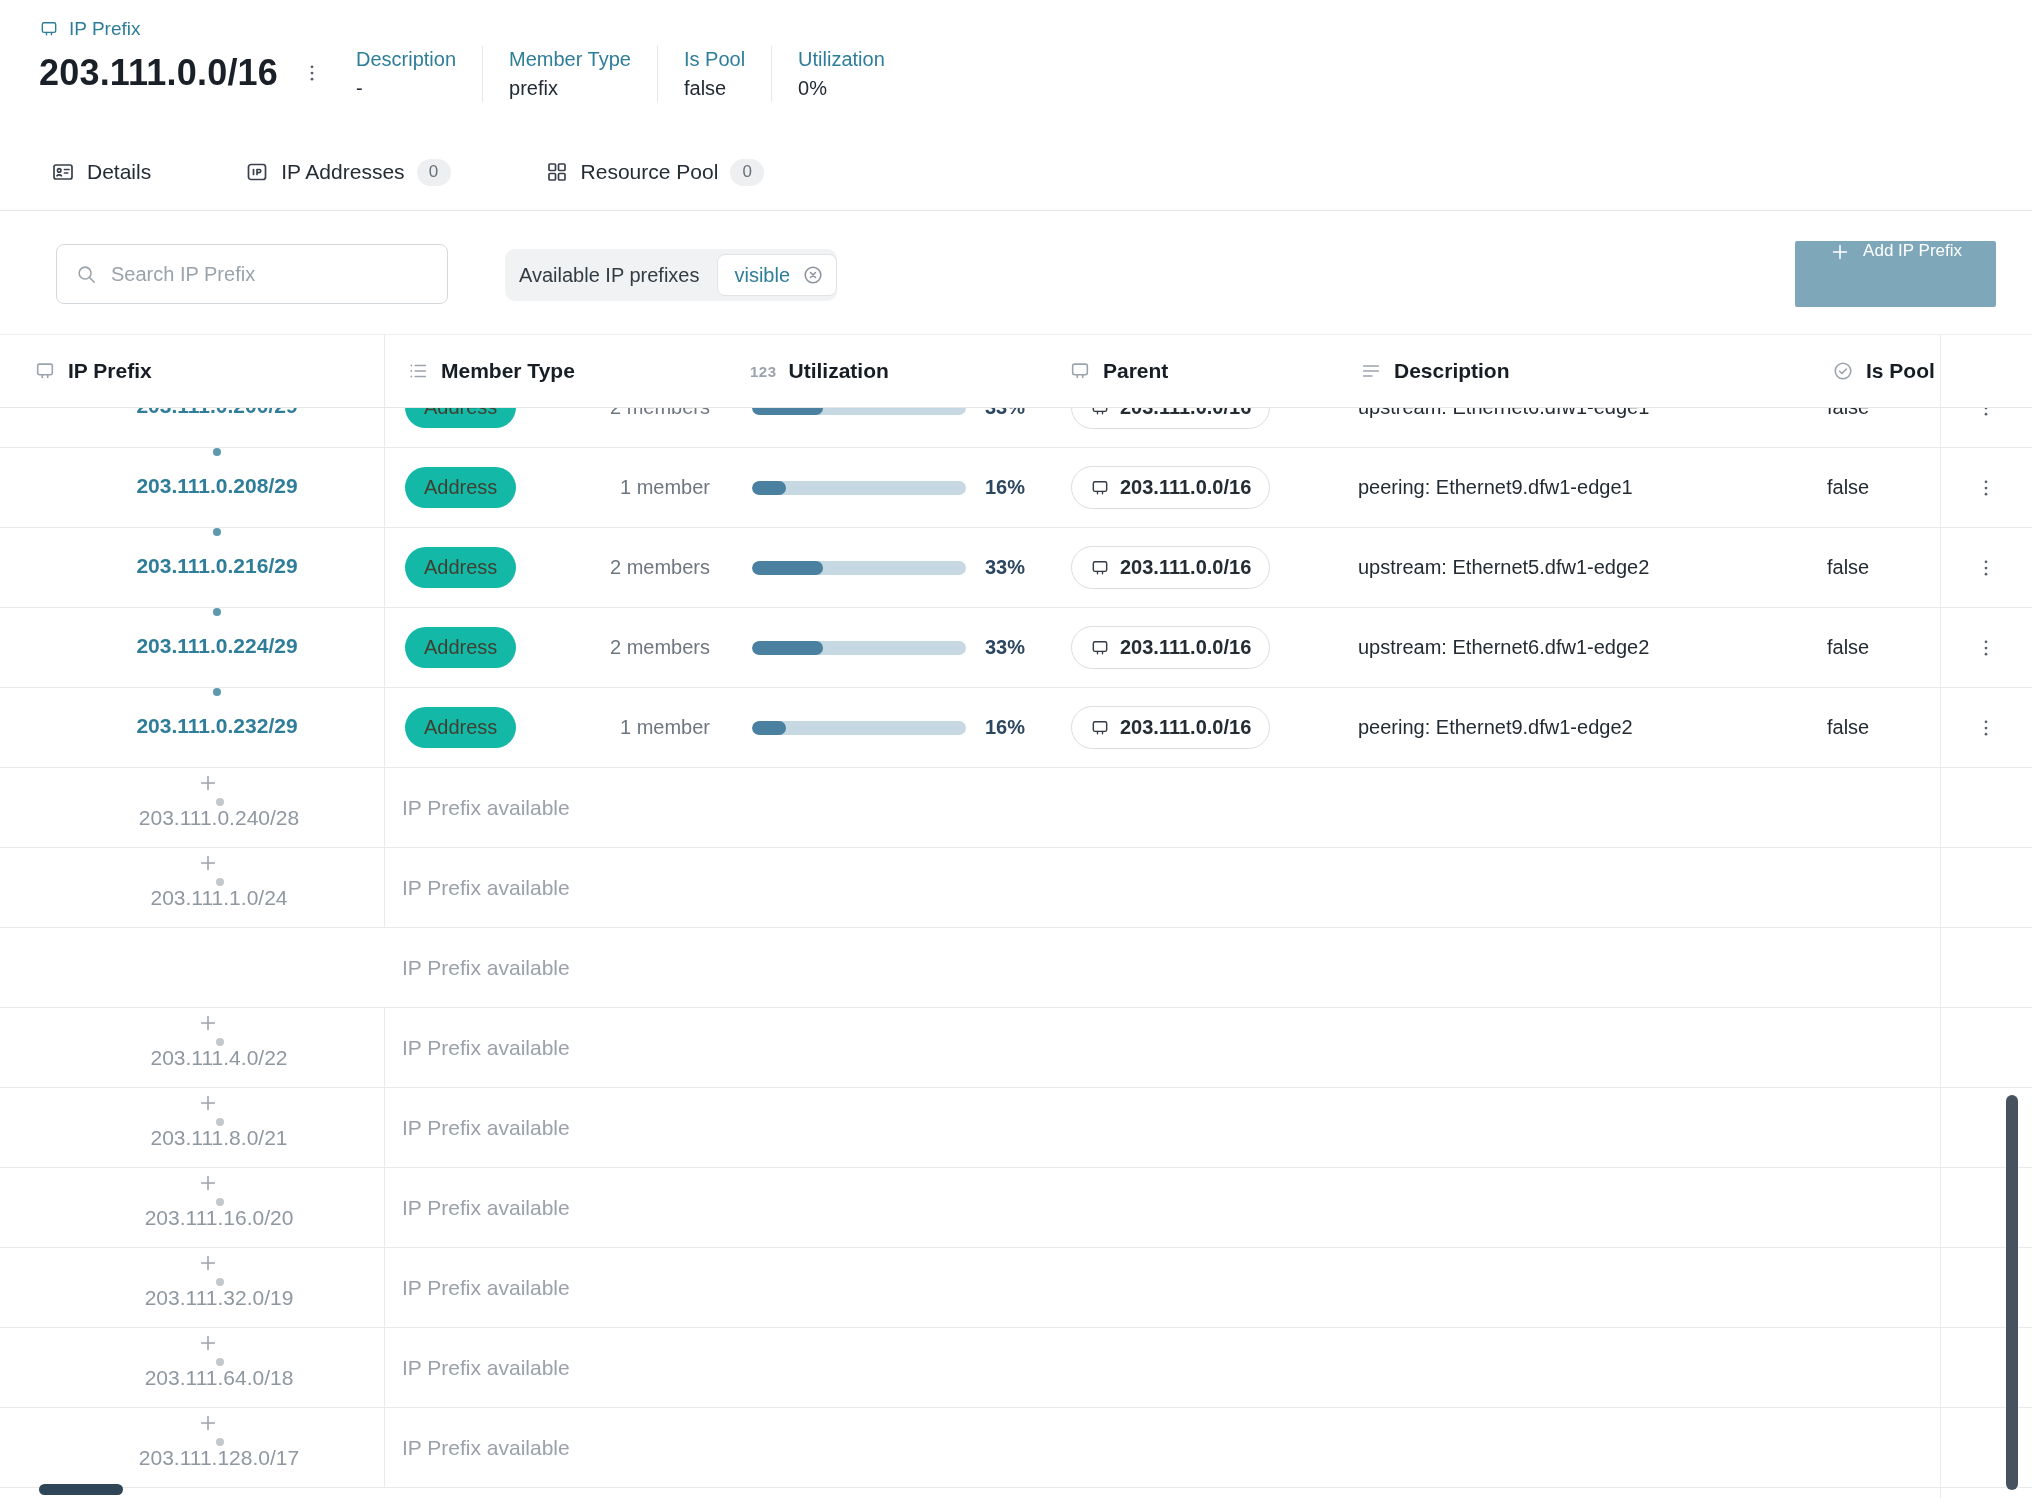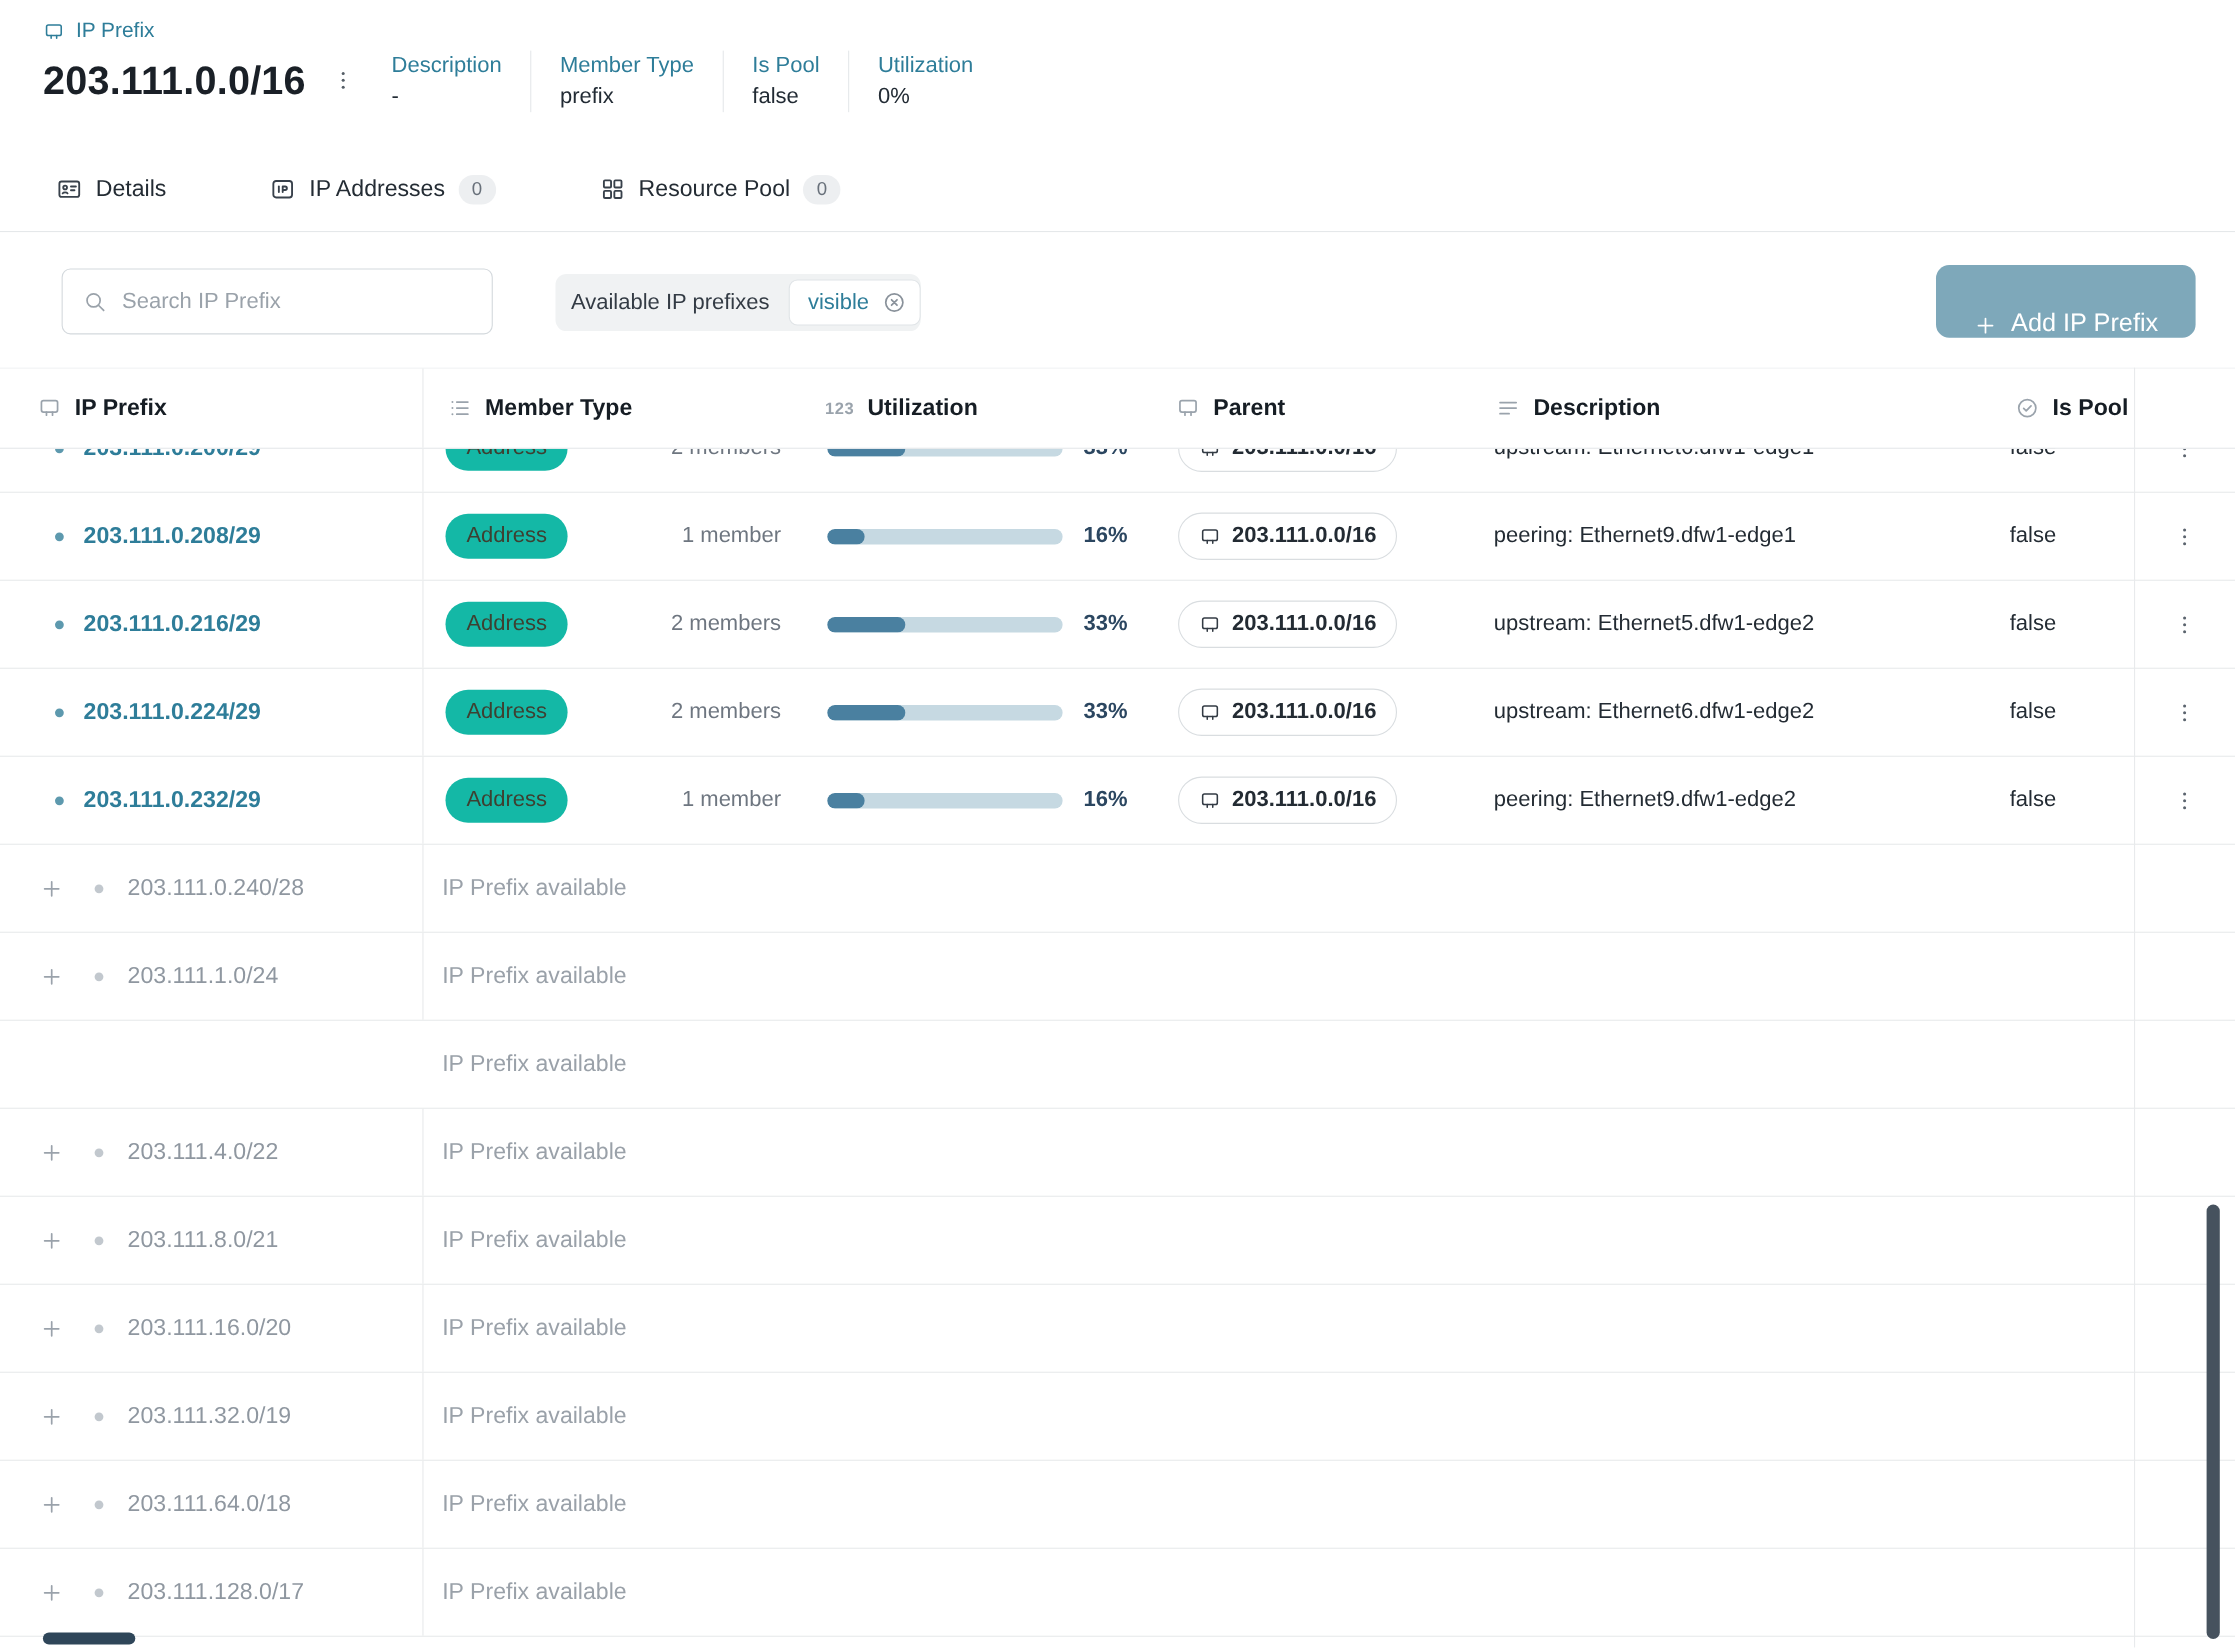--- a/index.html
+++ b/index.html
@@ -81,23 +81,23 @@
   }
   .filter-label { padding: 0 18px 0 14px; font-size: 20px; color: #333b44; white-space: nowrap; }
   .filter-chip {
     background: #fff; border: 1px solid #e0e4e7; border-radius: 8px; height: 42px;
     display: flex; align-items: center; gap: 12px; padding: 0 12px 0 16px;
   }
   .filter-chip-value { color: #2e7d99; font-size: 20px; font-weight: 500; }
   .chip-close { background: none; border: none; color: #8a929b; cursor: pointer; display: flex; }
   .add-button {
     position: absolute; right: 36px; top: 241px; height: 66px; padding: 0 34px;
-    background: #7ea8ba; color: #fff; border: none; border-radius: 12px;
-    display: flex; align-items: flex-end; gap: 12px;
-    font-family: inherit; font-size: 23px; font-weight: 500; cursor: pointer;
+    background: #7ea8ba; color: #fff; border: none; border-radius: 2px;
+    display: flex; align-items: flex-start; gap: 12px;
+    font-family: inherit; font-size: 17px; font-weight: 500; cursor: pointer;
   }
 
   
   .table-area { position: absolute; top: 334px; left: 0; right: 0; bottom: 0; overflow: hidden; }
   .grid-cols { display: grid; grid-template-columns: 385px 343px 319px 291px 472px 130px 1fr; }
   .thead {
     position: absolute; top: 0; left: 0; right: 0; height: 74px; z-index: 2;
     background: #fff; border-top: 1px solid #eceef0; border-bottom: 1px solid #e5e8ea;
   }
   .th {
@@ -105,21 +105,21 @@
     font-size: 21px; font-weight: 600; color: #161d24;
     overflow: hidden; white-space: nowrap;
   }
   .th .ic { color: #9aa3ac; }
   .th.c1 { padding-left: 34px; border-right: 1px solid #e8eaec; }
   .num-ic { font-size: 15px; font-weight: 700; color: #9aa3ac; letter-spacing: .5px; }
 
   .tbody { position: relative; z-index: 1; padding-top: 34px; }
   .tr { height: 80px; border-bottom: 1px solid #e8eaec; align-items: center; }
   .td { display: flex; align-items: center; min-width: 0; }
-  .td.c1 { padding-left: 50px; gap: 18px; border-right: 1px solid #e8eaec; align-self: stretch; }
+  .td.c1 { padding-left: 50px; gap: 18px; border-right: 1px solid #e8eaec; align-self: stretch; flex-direction: column; }
   .dot { width: 8px; height: 8px; border-radius: 50%; flex: none; }
   .dot-teal { background: #5d99ae; }
   .dot-gray { background: #c2c8ce; }
   .prefix-link { color: #2e7d99; font-weight: 600; font-size: 21px; text-decoration: none; cursor: pointer; white-space: nowrap; }
   .td.c2 { padding: 0 18px 0 20px; }
   .pill-member { background: #14b8a6; color: #3e4031; border-radius: 999px; padding: 9px 19px; font-size: 20px; white-space: nowrap; }
   .members { margin-left: auto; color: #6e7680; font-size: 20px; white-space: nowrap; }
   .td.c3 { padding: 0 22px 0 24px; }
   .bar { width: 214px; height: 14px; border-radius: 7px; background: #c6d9e2; overflow: hidden; flex: none; }
   .bar-fill { display: block; height: 100%; background: #4a80a0; border-radius: 7px; }

